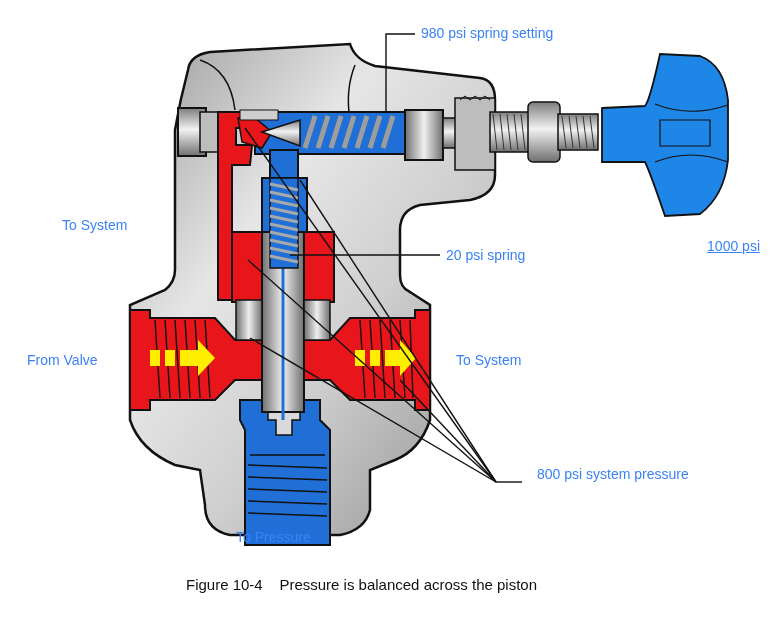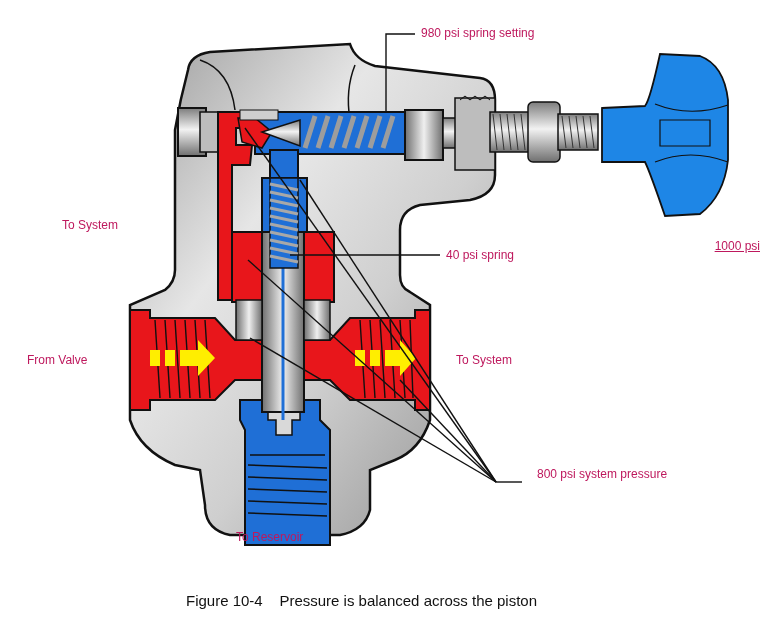--- a/index.html
+++ b/index.html
@@ -1,21 +1,21 @@
 <!DOCTYPE html>
 <html><head>
 <meta charset="utf-8">
 <style>
   html, body { margin:0; padding:0; background:#ffffff; }
   body { width:773px; height:620px; position:relative; overflow:hidden;
          font-family:"Liberation Sans", sans-serif; }
   #diagram { position:absolute; left:0; top:0; width:773px; height:620px; }
-  .lbl { position:absolute; font-size:12px; color:#be185d; white-space:nowrap; line-height:18px; }
+  .lbl { position:absolute; font-size:14px; color:#3b82f6; white-space:nowrap; line-height:18px; }
   .lbl.center { text-align:right;text-decoration:underline; }
-  #caption { position:absolute; left:186px; top:592px; font-size:15px; color:#111; white-space:pre; }
+  #caption { position:absolute; left:186px; top:576px; font-size:15px; color:#111; white-space:pre; }
 </style>
 </head>
 <body>
 
 <svg id="diagram" viewBox="0 0 773 620" xmlns="http://www.w3.org/2000/svg">
   <defs>
     <linearGradient id="metal" x1="0" y1="0" x2="1" y2="1">
       <stop offset="0" stop-color="#9a9a9a"></stop>
       <stop offset="0.35" stop-color="#e6e6e6"></stop>
       <stop offset="0.6" stop-color="#cfcfcf"></stop>
@@ -122,22 +122,22 @@
     <line x1="496" y1="482" x2="245" y2="128"></line>
     <line x1="496" y1="482" x2="300" y2="180"></line>
     <line x1="496" y1="482" x2="248" y2="260"></line>
     <line x1="496" y1="482" x2="250" y2="338"></line>
     <line x1="496" y1="482" x2="400" y2="380"></line>
   </g>
 </svg>
 
 <div class="lbl" style="left:421px;top:24px;">980 psi spring setting</div>
 <div class="lbl" style="left:62px;top:216px;">To System</div>
-<div class="lbl" style="left:446px;top:246px;">40 psi spring</div>
+<div class="lbl" style="left:446px;top:246px;">20 psi spring</div>
 <div class="lbl center" style="left:640px;top:237px;width:120px;">
   <div>1000 psi</div>
 </div>
 <div class="lbl" style="left:27px;top:351px;">From Valve</div>
 <div class="lbl" style="left:456px;top:351px;">To System</div>
 <div class="lbl" style="left:537px;top:465px;">800 psi system pressure</div>
-<div class="lbl" style="left:236px;top:528px;">To Reservoir</div>
+<div class="lbl" style="left:236px;top:528px;">To Pressure</div>
 
 <div id="caption"><span>Figure 10-4</span>    <span>Pressure is balanced across the piston</span></div>
 
 </body></html>

